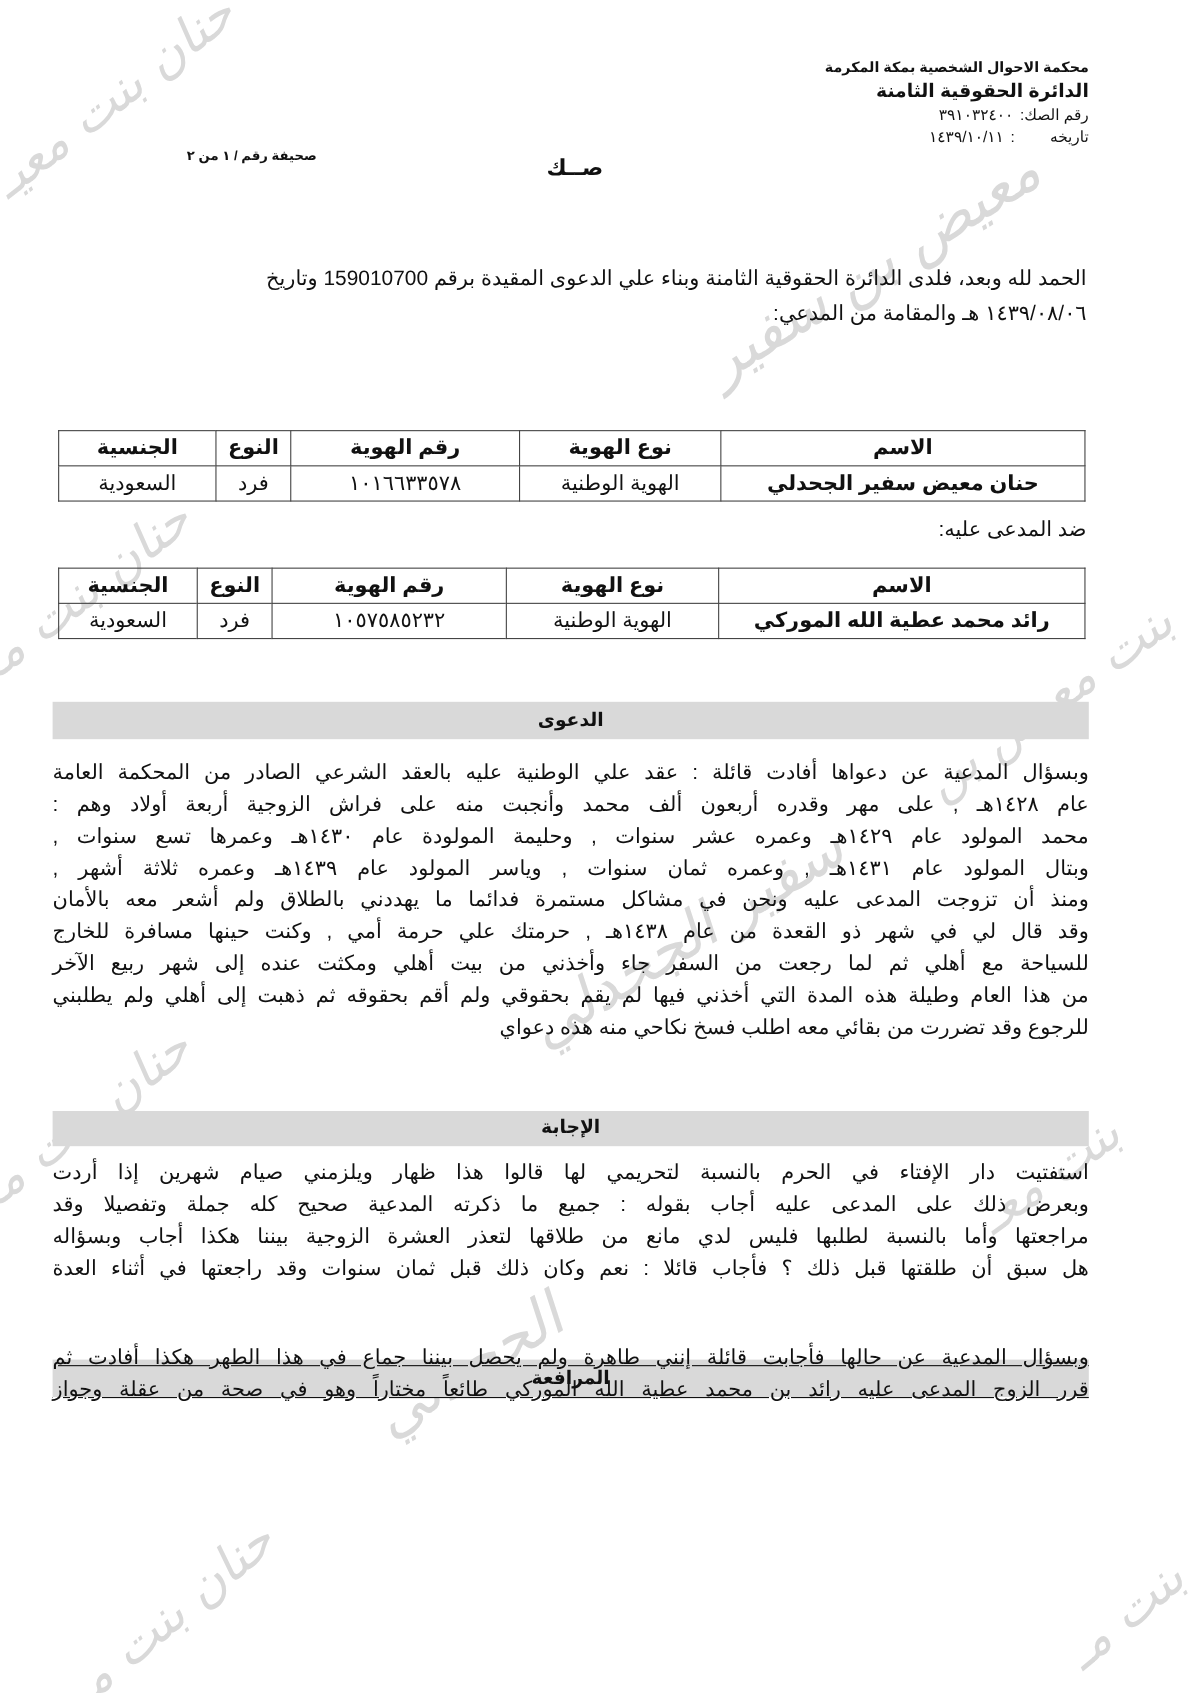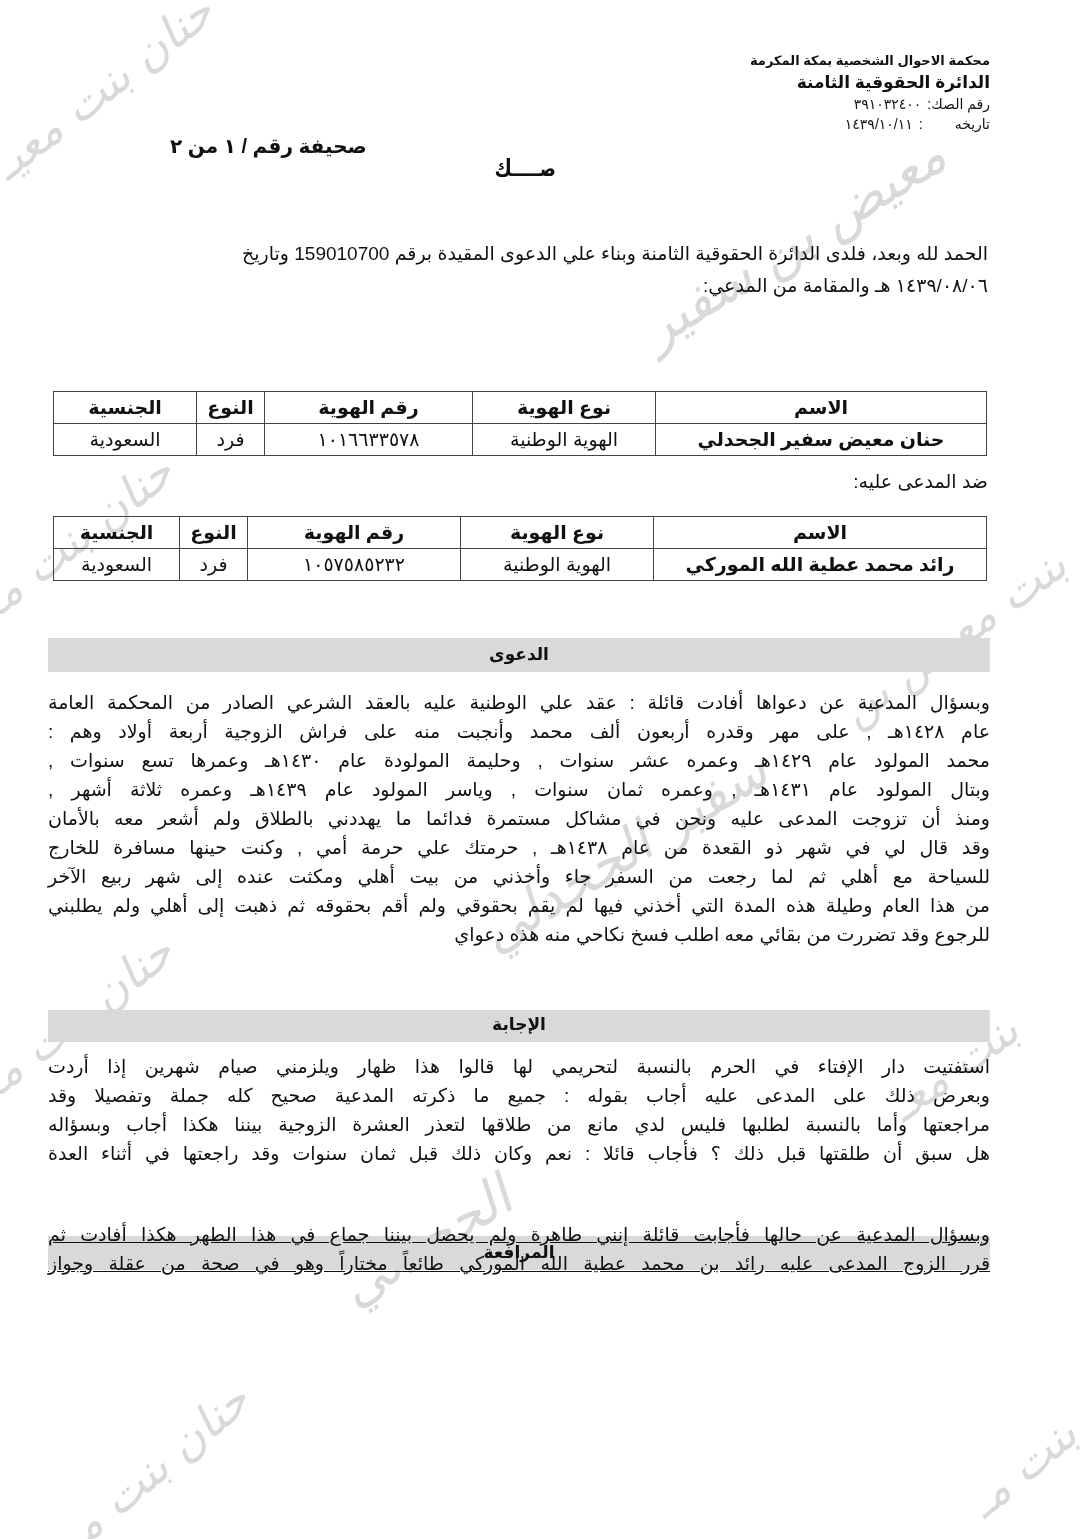--- a/index.html
+++ b/index.html
@@ -67,30 +67,29 @@
       line-height: 20px;
     }
     .meta-label { margin-left: 6px; }
     .date-label { margin-left: 32px; }
 
     .page-number {
       position: absolute;
       left: 170px;
       top: 134px;
       font-weight: bold;
+      font-size: 12px;
+    }
+    .doc-title {
+      position: absolute;
+      left: 497px;
+      top: 140px;
+      font-weight: bold;
       font-size: 20px;
-    }
-    .doc-title {
-      position: absolute;
-      left: 497px;
-      top: 154px;
-      font-weight: bold;
-      font-size: 24px;
       letter-spacing: 1px;
-      font-family: Liberation Mono, monospace;
     }
 
     
     .intro {
       position: absolute;
       right: 92px;
       left: 80px;
       top: 238px;
       font-size: 19px;
       line-height: 32px;

